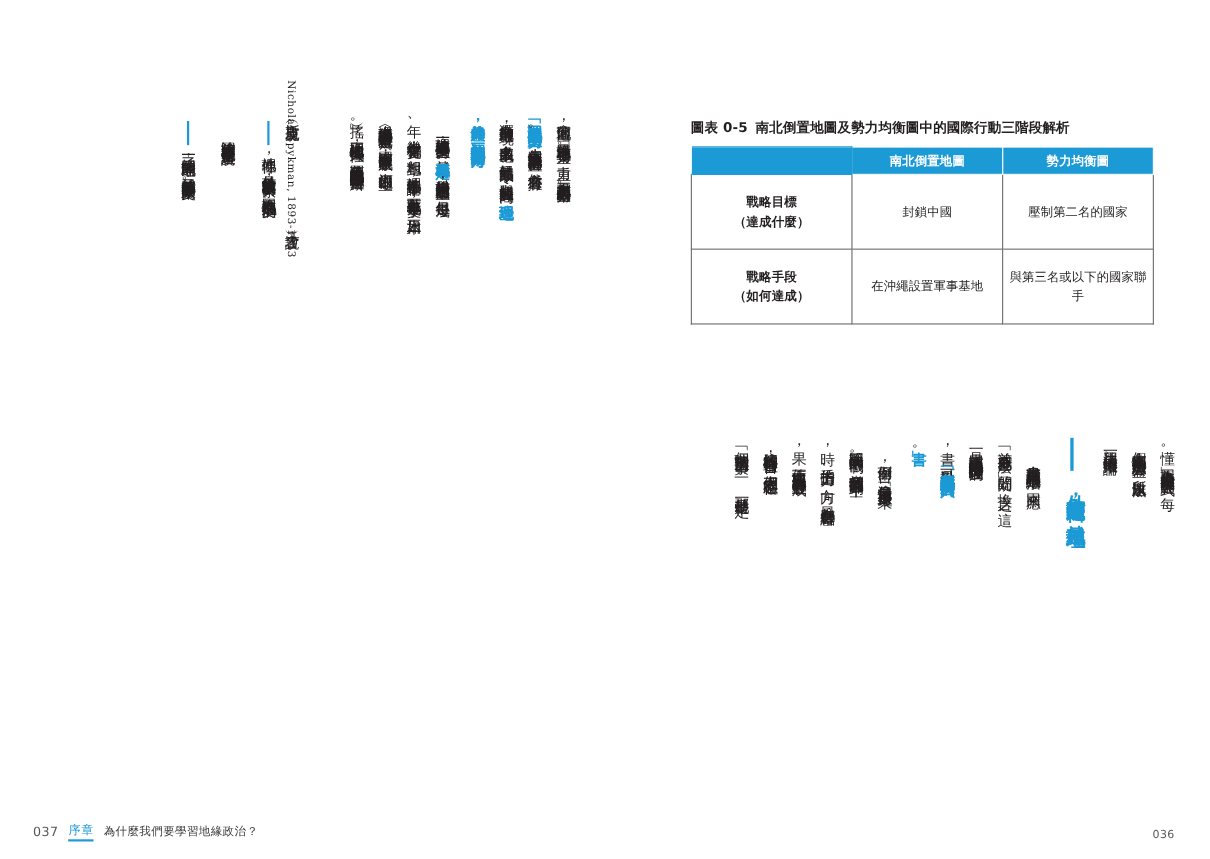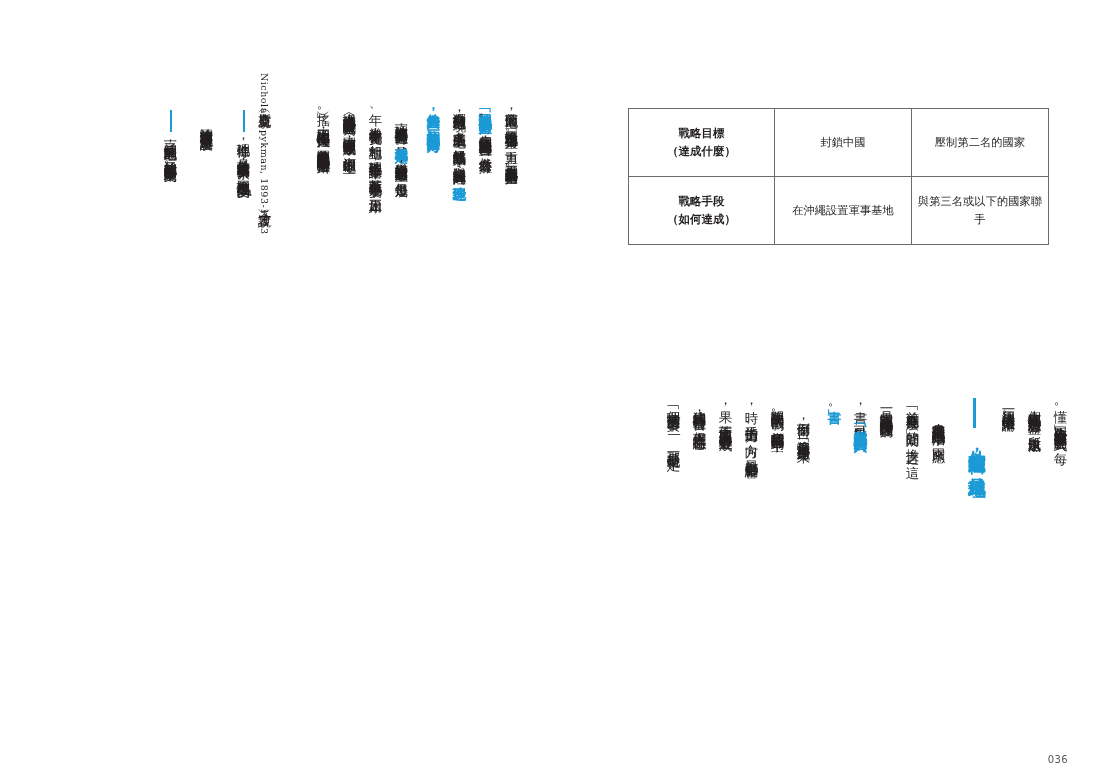--- a/index.html
+++ b/index.html
@@ -181,27 +181,35 @@
   }
 </style>
 </head>
 <body>
 
 <div id="page">
 
   <div id="right-page">
 
     <div id="figure-wrap">
+      <div id="fig-caption">
+        <span class="num">圖表 0-5</span><span>南北倒置地圖及勢力均衡圖中的國際行動三階段解析</span>
+      </div>
       <table class="fig">
         <colgroup>
             <col class="c0">
             <col class="c1">
             <col class="c2">
           </colgroup>
         <tbody>
+            <tr class="hdr">
+          <th class="blank"></th>
+          <th>南北倒置地圖</th>
+          <th>勢力均衡圖</th>
+        </tr>
         <tr>
           <td class="rowhead">
             <span>戰略目標</span>
             <span class="sub">（達成什麼）</span>
           </td>
           <td>封鎖中國</td>
           <td>壓制第二名的國家</td>
         </tr>
         <tr>
           <td class="rowhead">
@@ -256,15 +264,20 @@
     <div class="body-text-left" style="right:239px; width:20px;"><span>斯皮克曼（</span><span style="writing-mode:horizontal-tb; text-orientation:mixed; display:inline-block; font-size:9.5px; font-family:'DejaVu Serif', serif; transform: rotate(90deg); transform-origin:center; white-space:nowrap; margin:38px -34px;">Nicholas Spykman, 1893-1943</span><span>）才會說：</span></div>
 
     <div class="quote-dash" style="right:305px; top:110px;"></div>
     <div class="quote" style="right:293px; top:133px; height:350px; width:20px;"><span>地理條件，是外交政策當中最根本的要素，因為地理是恆久不變的。</span><sup class="fnote">4</sup></div>
 
     <div class="body-text-left" style="right:330px; width:20px; top:118px;">法國偉大的軍事家拿破崙也曾這麼說：</div>
 
     <div class="quote-dash" style="right:378px; top:110px;"></div>
     <div class="quote" style="right:366px; top:133px; height:350px; width:20px;">了解一個國家的地理，就能了解那個國家的外交政策。</div>
 
+    <div class="footer-left">
+      <span class="folio">037</span>
+      <span class="chap-tag">序章</span>
+      <span class="foot-title">為什麼我們要學習地緣政治？</span>
+    </div>
   </div>
 
 </div>
 
 </body></html>

